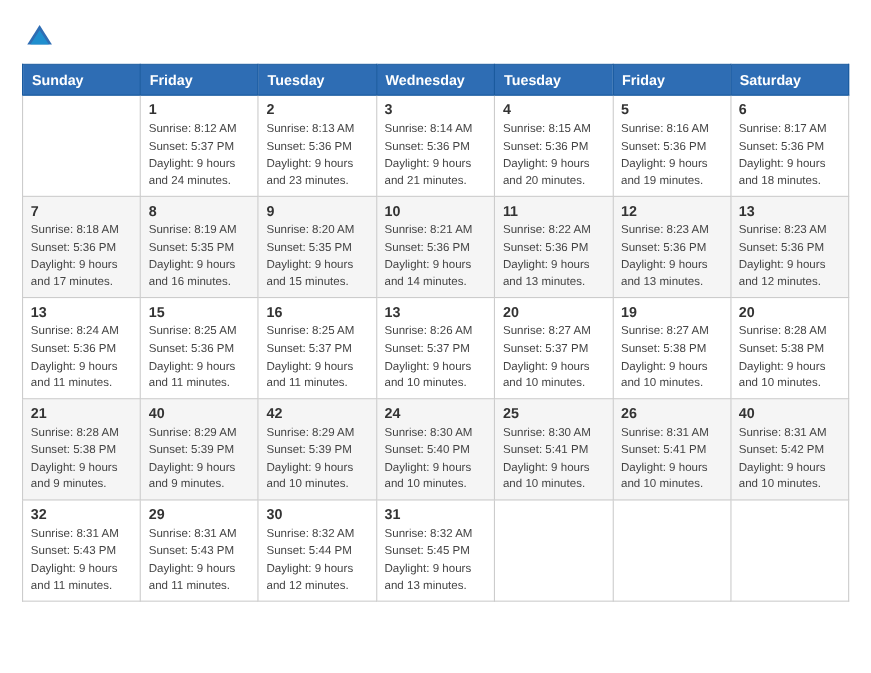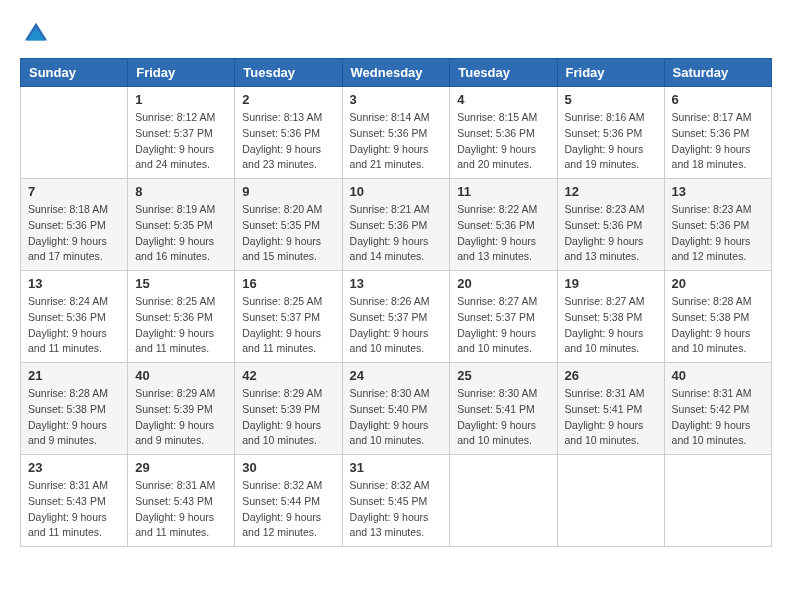--- a/index.html
+++ b/index.html
@@ -276,21 +276,21 @@
         </td>
         <td>
           <div class="day-number">40</div>
           <div class="day-info">
             Sunrise: 8:31 AM<br>Sunset: 5:42 PM<br>Daylight: 9 hours and 10 minutes.
           </div>
         </td>
       </tr>
       <tr>
         <td>
-          <div class="day-number">23</div>
+          <div class="day-number">32</div>
           <div class="day-info">
             Sunrise: 8:31 AM<br>Sunset: 5:43 PM<br>Daylight: 9 hours and 11 minutes.
           </div>
         </td>
         <td>
           <div class="day-number">29</div>
           <div class="day-info">
             Sunrise: 8:31 AM<br>Sunset: 5:43 PM<br>Daylight: 9 hours and 11 minutes.
           </div>
         </td>

